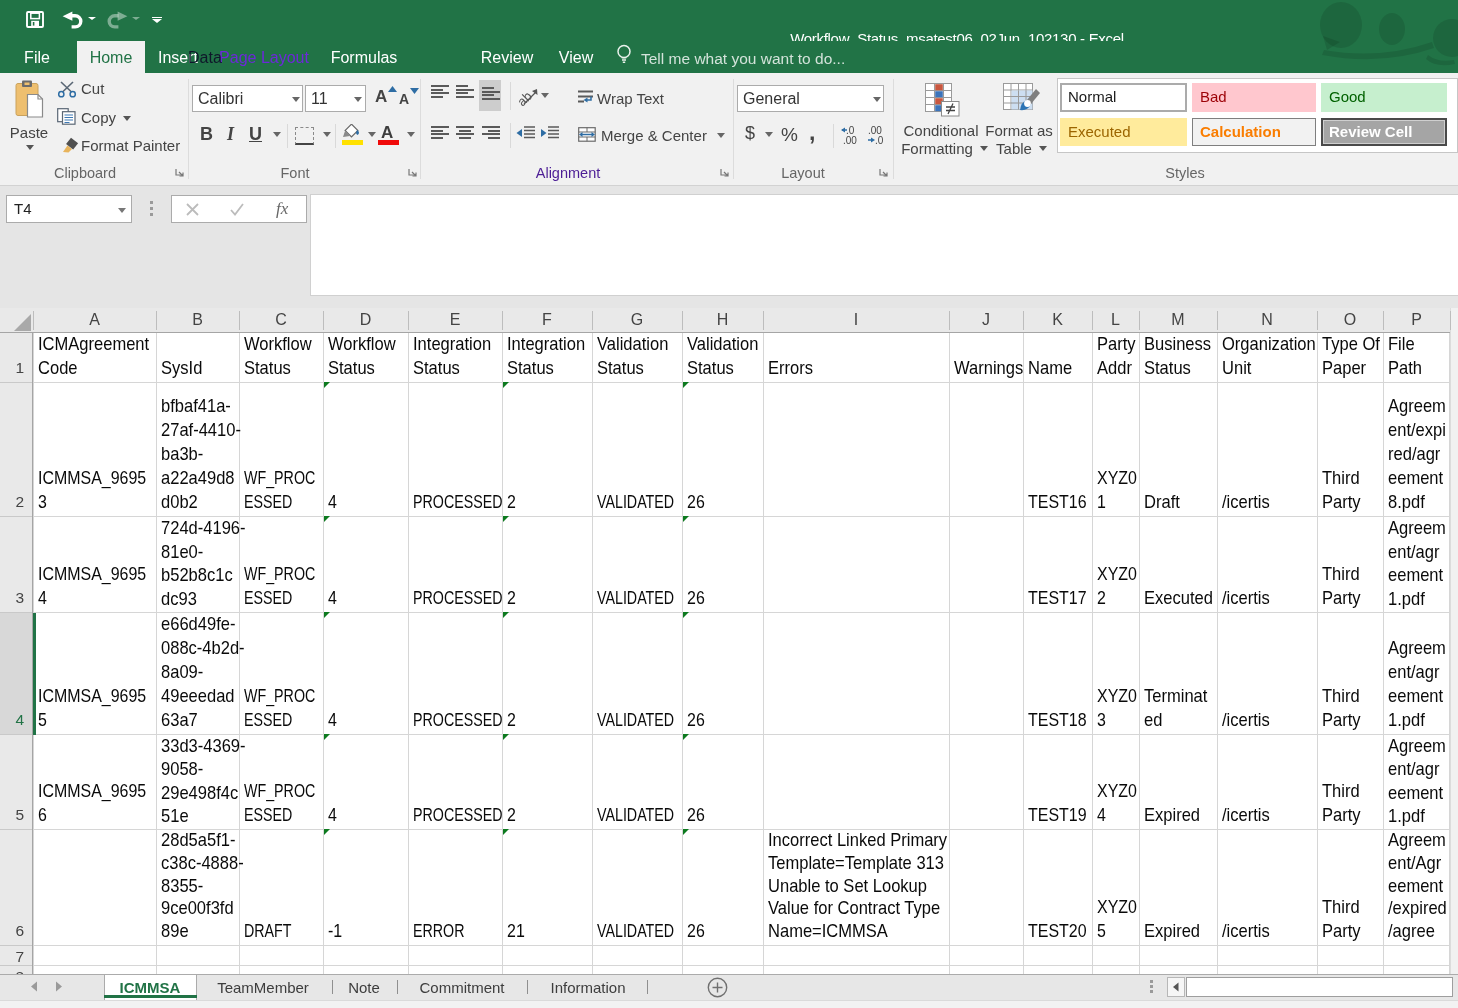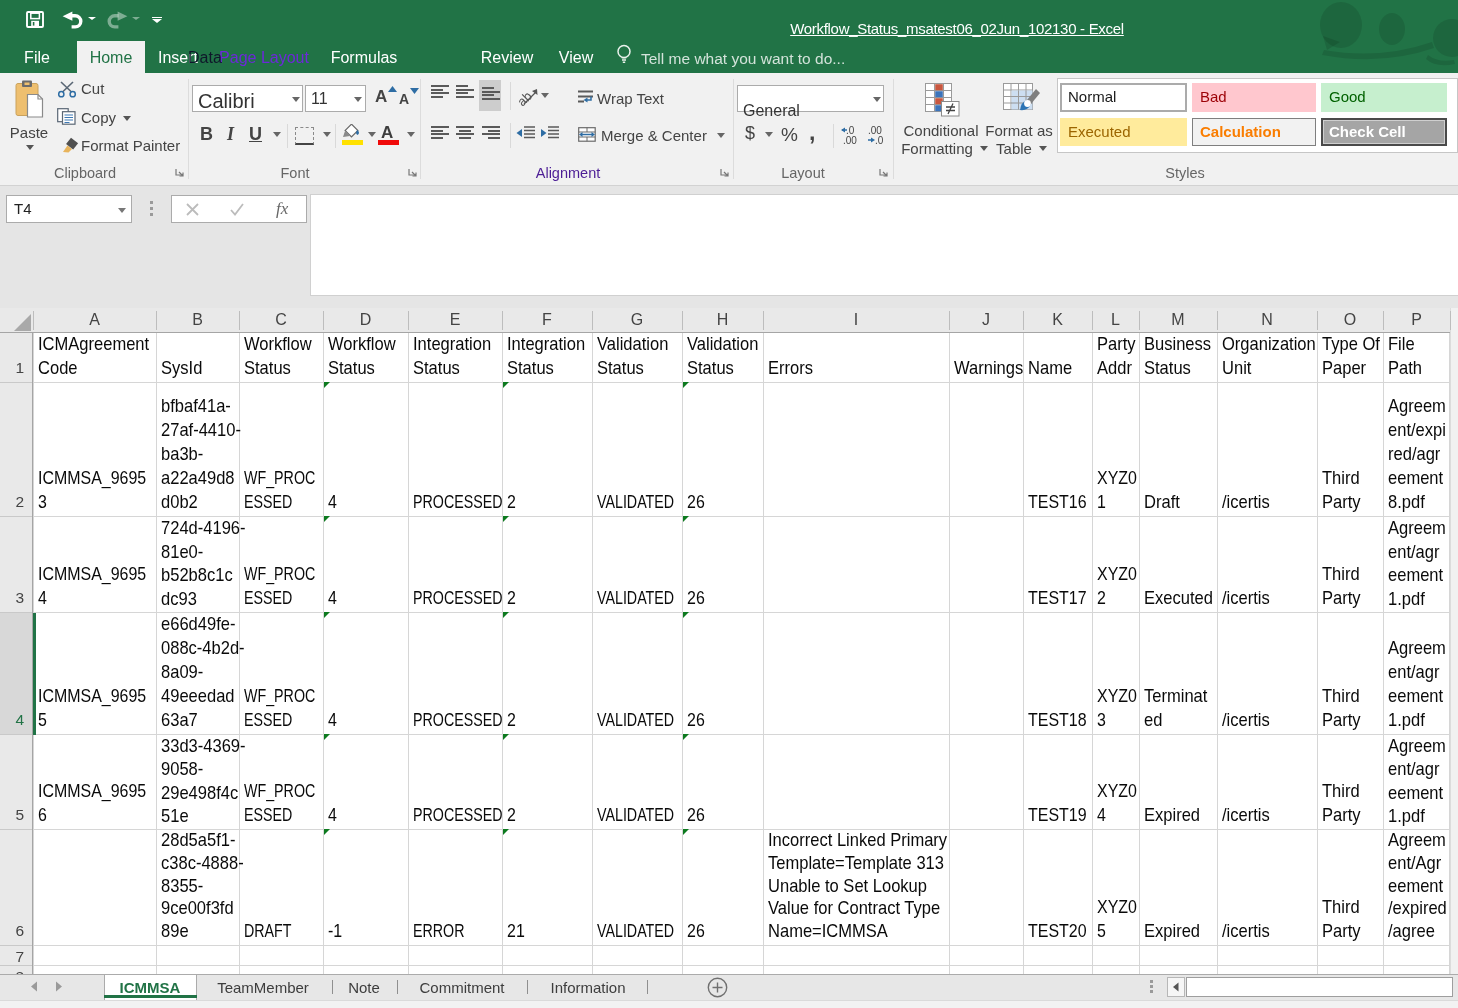--- a/index.html
+++ b/index.html
@@ -15,21 +15,21 @@
     <path d="M9.5 4.7 L13.2 4.7 A5.6 5.6 0 0 1 13.2 15.9 L9.6 15.9" fill="none" stroke="#fff" stroke-width="3.4"></path>
   </svg>
 <div style="position:absolute;left:87.5px;top:16.5px;width:0;height:0;border-left:4.5px solid transparent;border-right:4.5px solid transparent;border-top:3.5px solid #fff;"></div>
 <svg style="position:absolute;left:106px;top:11px" width="22" height="19" viewBox="0 0 22 19">
     <polygon points="21.4,5.2 11.6,0.6 11.6,9.8" fill="rgba(255,255,255,0.42)"></polygon>
     <path d="M12.5 4.7 L8.8 4.7 A5.6 5.6 0 0 0 8.8 15.9 L12.4 15.9" fill="none" stroke="rgba(255,255,255,0.42)" stroke-width="3.4"></path>
   </svg>
 <div style="position:absolute;left:132.0px;top:16.5px;width:0;height:0;border-left:4.5px solid transparent;border-right:4.5px solid transparent;border-top:3.5px solid rgba(255,255,255,0.42);"></div>
 <div style="position:absolute;left:152px;top:16.5px;width:10px;height:1.6px;background:#fff;"></div>
 <div style="position:absolute;left:152px;top:19.3px;width:0;height:0;border-left:5px solid transparent;border-right:5px solid transparent;border-top:4.5px solid #fff;"></div>
-<div style="position:absolute;left:707px;top:20px;width:500px;text-align:center;font-size:15px;color:#fff;font-weight:400;white-space:nowrap;letter-spacing:-0.3px;text-decoration:underline;">Workflow_Status_msatest06_02Jun_102130 - Excel</div>
+<div style="position:absolute;left:707px;top:30px;width:500px;text-align:center;font-size:15px;color:#fff;font-weight:400;white-space:nowrap;letter-spacing:-0.3px;">Workflow_Status_msatest06_02Jun_102130 - Excel</div>
 <div style="position:absolute;left:0px;top:41px;width:1458px;height:32px;background:#217346;"></div>
 <svg style="position:absolute;left:1280px;top:0px" width="178" height="66" viewBox="0 0 178 66">
     <g fill="rgba(0,10,4,0.115)">
       <ellipse cx="61" cy="25" rx="21" ry="23"></ellipse>
       <polygon points="43,36 47,50 60,42"></polygon>
       <ellipse cx="112" cy="29" rx="13" ry="16"></ellipse>
       <path d="M44 50 Q100 60 152 42 L154 48 Q102 66 42 55 Z"></path>
       <circle cx="172" cy="38" r="19"></circle>
       <path d="M148 55 Q158 63 174 60 L175 64 Q156 68 146 59 Z"></path>
     </g>
@@ -81,21 +81,21 @@
     <path d="M1 15 L5.5 8.5 L10 12 L6.5 15.5 Z" fill="#e8b45c"></path>
     <rect x="6" y="2.5" width="9" height="8" fill="#4f4f4f" transform="rotate(38 10 6)"></rect>
   </svg>
 <div style="position:absolute;left:81px;top:137px;font-size:15px;color:#444;font-weight:400;white-space:nowrap;">Format Painter</div>
 <div style="position:absolute;left:-165px;top:165px;width:500px;text-align:center;font-size:14.5px;color:#666;font-weight:400;white-space:nowrap;">Clipboard</div>
 <svg style="position:absolute;left:175px;top:168px" width="9" height="9" viewBox="0 0 9 9">
     <path d="M1 1 v6 h6" fill="none" stroke="#777" stroke-width="1.2"></path>
     <path d="M4 4 l4 4 M8 4.5 V8 H4.5" fill="none" stroke="#777" stroke-width="1.2"></path>
   </svg>
 <div style="position:absolute;left:192px;top:85px;width:111px;height:27px;background:#fff;border:1px solid #ababab;"></div>
-<div style="position:absolute;left:198px;top:90px;font-size:20px;color:#333;font-weight:400;white-space:nowrap;">Calibri</div>
+<div style="position:absolute;left:198px;top:90px;font-size:16px;color:#333;font-weight:400;white-space:nowrap;">Calibri</div>
 <div style="position:absolute;left:292px;top:97px;width:0;height:0;border-left:4px solid transparent;border-right:4px solid transparent;border-top:5px solid #666;"></div>
 <div style="position:absolute;left:305px;top:85px;width:61px;height:27px;background:#fff;border:1px solid #ababab;"></div>
 <div style="position:absolute;left:311px;top:90px;font-size:16px;color:#333;font-weight:400;white-space:nowrap;">11</div>
 <div style="position:absolute;left:354px;top:97px;width:0;height:0;border-left:4px solid transparent;border-right:4px solid transparent;border-top:5px solid #666;"></div>
 <div style="position:absolute;left:375px;top:87px;font-size:17px;color:#444;font-weight:700;white-space:nowrap;">A</div>
 <svg style="position:absolute;left:388px;top:86px" width="9" height="7" viewBox="0 0 9 7">
     <polygon points="4.5,0 9,6 0,6" fill="#2e6da4"></polygon>
   </svg>
 <div style="position:absolute;left:399px;top:91px;font-size:14px;color:#444;font-weight:700;white-space:nowrap;">A</div>
 <svg style="position:absolute;left:410px;top:88px" width="9" height="7" viewBox="0 0 9 7">
@@ -179,21 +179,21 @@
     <polygon points="13.5,5 13.5,10 17,7.5" fill="#2e6da4"></polygon>
   </svg>
 <div style="position:absolute;left:601px;top:127px;font-size:15px;color:#444;font-weight:400;white-space:nowrap;">Merge &amp; Center</div>
 <div style="position:absolute;left:717px;top:133px;width:0;height:0;border-left:4px solid transparent;border-right:4px solid transparent;border-top:5px solid #666;"></div>
 <div style="position:absolute;left:318px;top:165px;width:500px;text-align:center;font-size:14.5px;color:#4c1d95;font-weight:400;white-space:nowrap;">Alignment</div>
 <svg style="position:absolute;left:720px;top:168px" width="9" height="9" viewBox="0 0 9 9">
     <path d="M1 1 v6 h6" fill="none" stroke="#777" stroke-width="1.2"></path>
     <path d="M4 4 l4 4 M8 4.5 V8 H4.5" fill="none" stroke="#777" stroke-width="1.2"></path>
   </svg>
 <div style="position:absolute;left:737px;top:85px;width:147px;height:27px;background:#fff;border:1px solid #ababab;"></div>
-<div style="position:absolute;left:743px;top:90px;font-size:16px;color:#333;font-weight:400;white-space:nowrap;margin-top:12px;">General</div>
+<div style="position:absolute;left:743px;top:90px;font-size:16px;color:#333;font-weight:400;white-space:nowrap;">General</div>
 <div style="position:absolute;left:873px;top:97px;width:0;height:0;border-left:4px solid transparent;border-right:4px solid transparent;border-top:5px solid #666;"></div>
 <div style="position:absolute;left:745px;top:123px;font-size:18px;color:#444;font-weight:400;white-space:nowrap;">$</div>
 <div style="position:absolute;left:765px;top:132px;width:0;height:0;border-left:4px solid transparent;border-right:4px solid transparent;border-top:5px solid #666;"></div>
 <div style="position:absolute;left:781px;top:124px;font-size:19px;color:#444;font-weight:400;white-space:nowrap;">%</div>
 <div style="position:absolute;left:809px;top:119px;font-size:23px;color:#444;font-weight:700;white-space:nowrap;">,</div>
 <div style="position:absolute;left:833px;top:124px;width:1px;height:24px;background:#d9d9d9;"></div>
 <svg style="position:absolute;left:841px;top:125px" width="17" height="21" viewBox="0 0 17 21">
     <text x="5" y="9" font-size="10" fill="#444">.0</text>
     <text x="2" y="19" font-size="10" fill="#444">.00</text>
     <path d="M1 5 h5" stroke="#2e6da4" stroke-width="1.5"></path>
@@ -240,21 +240,21 @@
 <div style="position:absolute;left:1068px;top:88.0px;font-size:15px;white-space:nowrap;color:#1a1a1a;">Normal</div>
 <div style="position:absolute;left:1192px;top:83px;width:124px;height:29px;background:#ffc7ce;"></div>
 <div style="position:absolute;left:1200px;top:88.0px;font-size:15px;white-space:nowrap;color:#9c0006;">Bad</div>
 <div style="position:absolute;left:1321px;top:83px;width:126px;height:29px;background:#c6efce;"></div>
 <div style="position:absolute;left:1329px;top:88.0px;font-size:15px;white-space:nowrap;color:#006100;">Good</div>
 <div style="position:absolute;left:1060px;top:118px;width:127px;height:28px;background:#ffeb9c;"></div>
 <div style="position:absolute;left:1068px;top:122.5px;font-size:15px;white-space:nowrap;color:#9c6500;">Executed</div>
 <div style="position:absolute;left:1192px;top:118px;width:124px;height:28px;background:#f2f2f2;border:1px solid #7f7f7f;"></div>
 <div style="position:absolute;left:1200px;top:122.5px;font-size:15px;white-space:nowrap;color:#fa7d00;font-weight:700;">Calculation</div>
 <div style="position:absolute;left:1321px;top:118px;width:126px;height:28px;background:#a5a5a5;border:2px solid #4a4a4a;box-shadow:inset 0 0 0 1px #cfcfcf;"></div>
-<div style="position:absolute;left:1329px;top:122.5px;font-size:15px;white-space:nowrap;color:#fff;font-weight:700;">Check Cell</div>
+<div style="position:absolute;left:1329px;top:122.5px;font-size:15px;white-space:nowrap;color:#fff;font-weight:700;">Review Cell</div>
 <div style="position:absolute;left:935px;top:165px;width:500px;text-align:center;font-size:14.5px;color:#666;font-weight:400;white-space:nowrap;">Styles</div>
 <div style="position:absolute;left:0px;top:186px;width:1458px;height:122px;background:#e5e5e5;"></div>
 <div style="position:absolute;left:6px;top:195px;width:126px;height:28px;background:#fff;border:1px solid #ababab;"></div>
 <div style="position:absolute;left:14px;top:200px;font-size:15px;color:#222;font-weight:400;white-space:nowrap;">T4</div>
 <div style="position:absolute;left:118px;top:208px;width:0;height:0;border-left:4px solid transparent;border-right:4px solid transparent;border-top:5px solid #777;"></div>
 <div style="position:absolute;left:150px;top:201px;width:3px;height:3px;background:#9a9a9a;"></div>
 <div style="position:absolute;left:150px;top:207px;width:3px;height:3px;background:#9a9a9a;"></div>
 <div style="position:absolute;left:150px;top:213px;width:3px;height:3px;background:#9a9a9a;"></div>
 <div style="position:absolute;left:171px;top:195px;width:136px;height:28px;background:#fff;border:1px solid #ababab;"></div>
 <svg style="position:absolute;left:186px;top:203px" width="13" height="13" viewBox="0 0 13 13">

